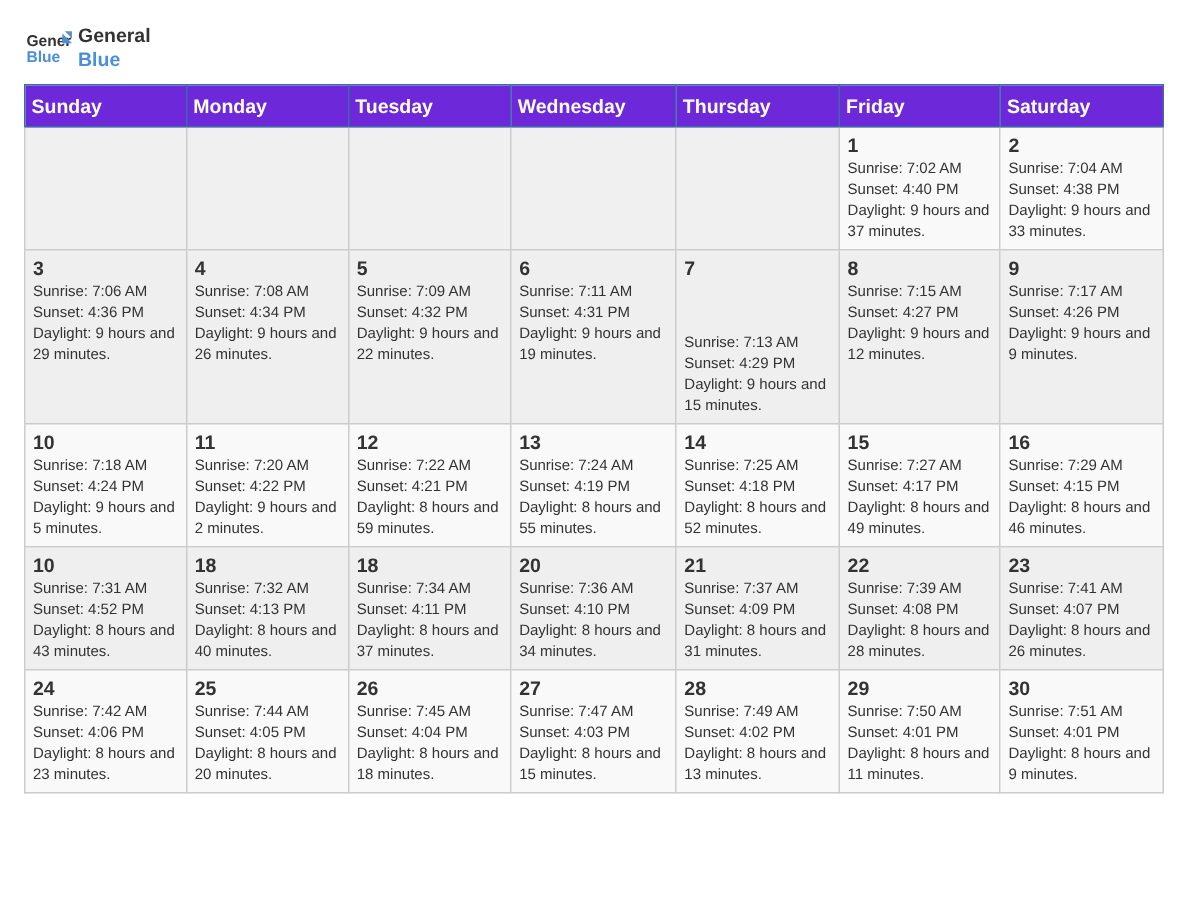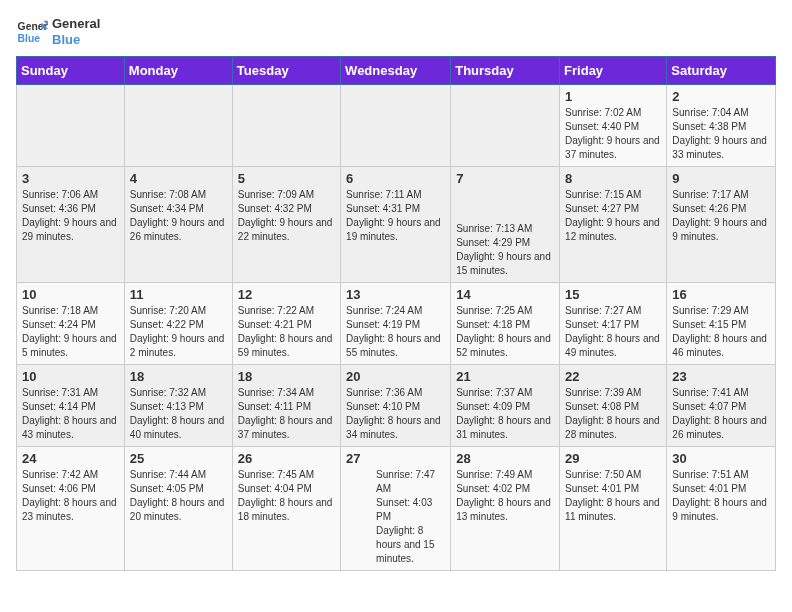--- a/index.html
+++ b/index.html
@@ -216,21 +216,21 @@
           <span class="day-num">16</span>
           <div class="day-info" style="white-space: pre-line;">Sunrise: 7:29 AM
 Sunset: 4:15 PM
 Daylight: 8 hours and 46 minutes.</div>
         </td>
       </tr>
       <tr>
         <td>
           <span class="day-num">10</span>
           <div class="day-info" style="white-space: pre-line;">Sunrise: 7:31 AM
-Sunset: 4:14 PM
+Sunset: 4:52 PM
 Daylight: 8 hours and 43 minutes.</div>
         </td>
         <td>
           <span class="day-num">18</span>
           <div class="day-info" style="white-space: pre-line;">Sunrise: 7:32 AM
 Sunset: 4:13 PM
 Daylight: 8 hours and 40 minutes.</div>
         </td>
         <td>
           <span class="day-num">18</span>
@@ -277,21 +277,21 @@
 Daylight: 8 hours and 20 minutes.</div>
         </td>
         <td>
           <span class="day-num">26</span>
           <div class="day-info" style="white-space: pre-line;">Sunrise: 7:45 AM
 Sunset: 4:04 PM
 Daylight: 8 hours and 18 minutes.</div>
         </td>
         <td>
           <span class="day-num">27</span>
-          <div class="day-info" style="white-space: pre-line; margin-left: 30px;">Sunrise: 7:47 AM
+          <div class="day-info" style="white-space: pre-line;">Sunrise: 7:47 AM
 Sunset: 4:03 PM
 Daylight: 8 hours and 15 minutes.</div>
         </td>
         <td>
           <span class="day-num">28</span>
           <div class="day-info" style="white-space: pre-line;">Sunrise: 7:49 AM
 Sunset: 4:02 PM
 Daylight: 8 hours and 13 minutes.</div>
         </td>
         <td>

